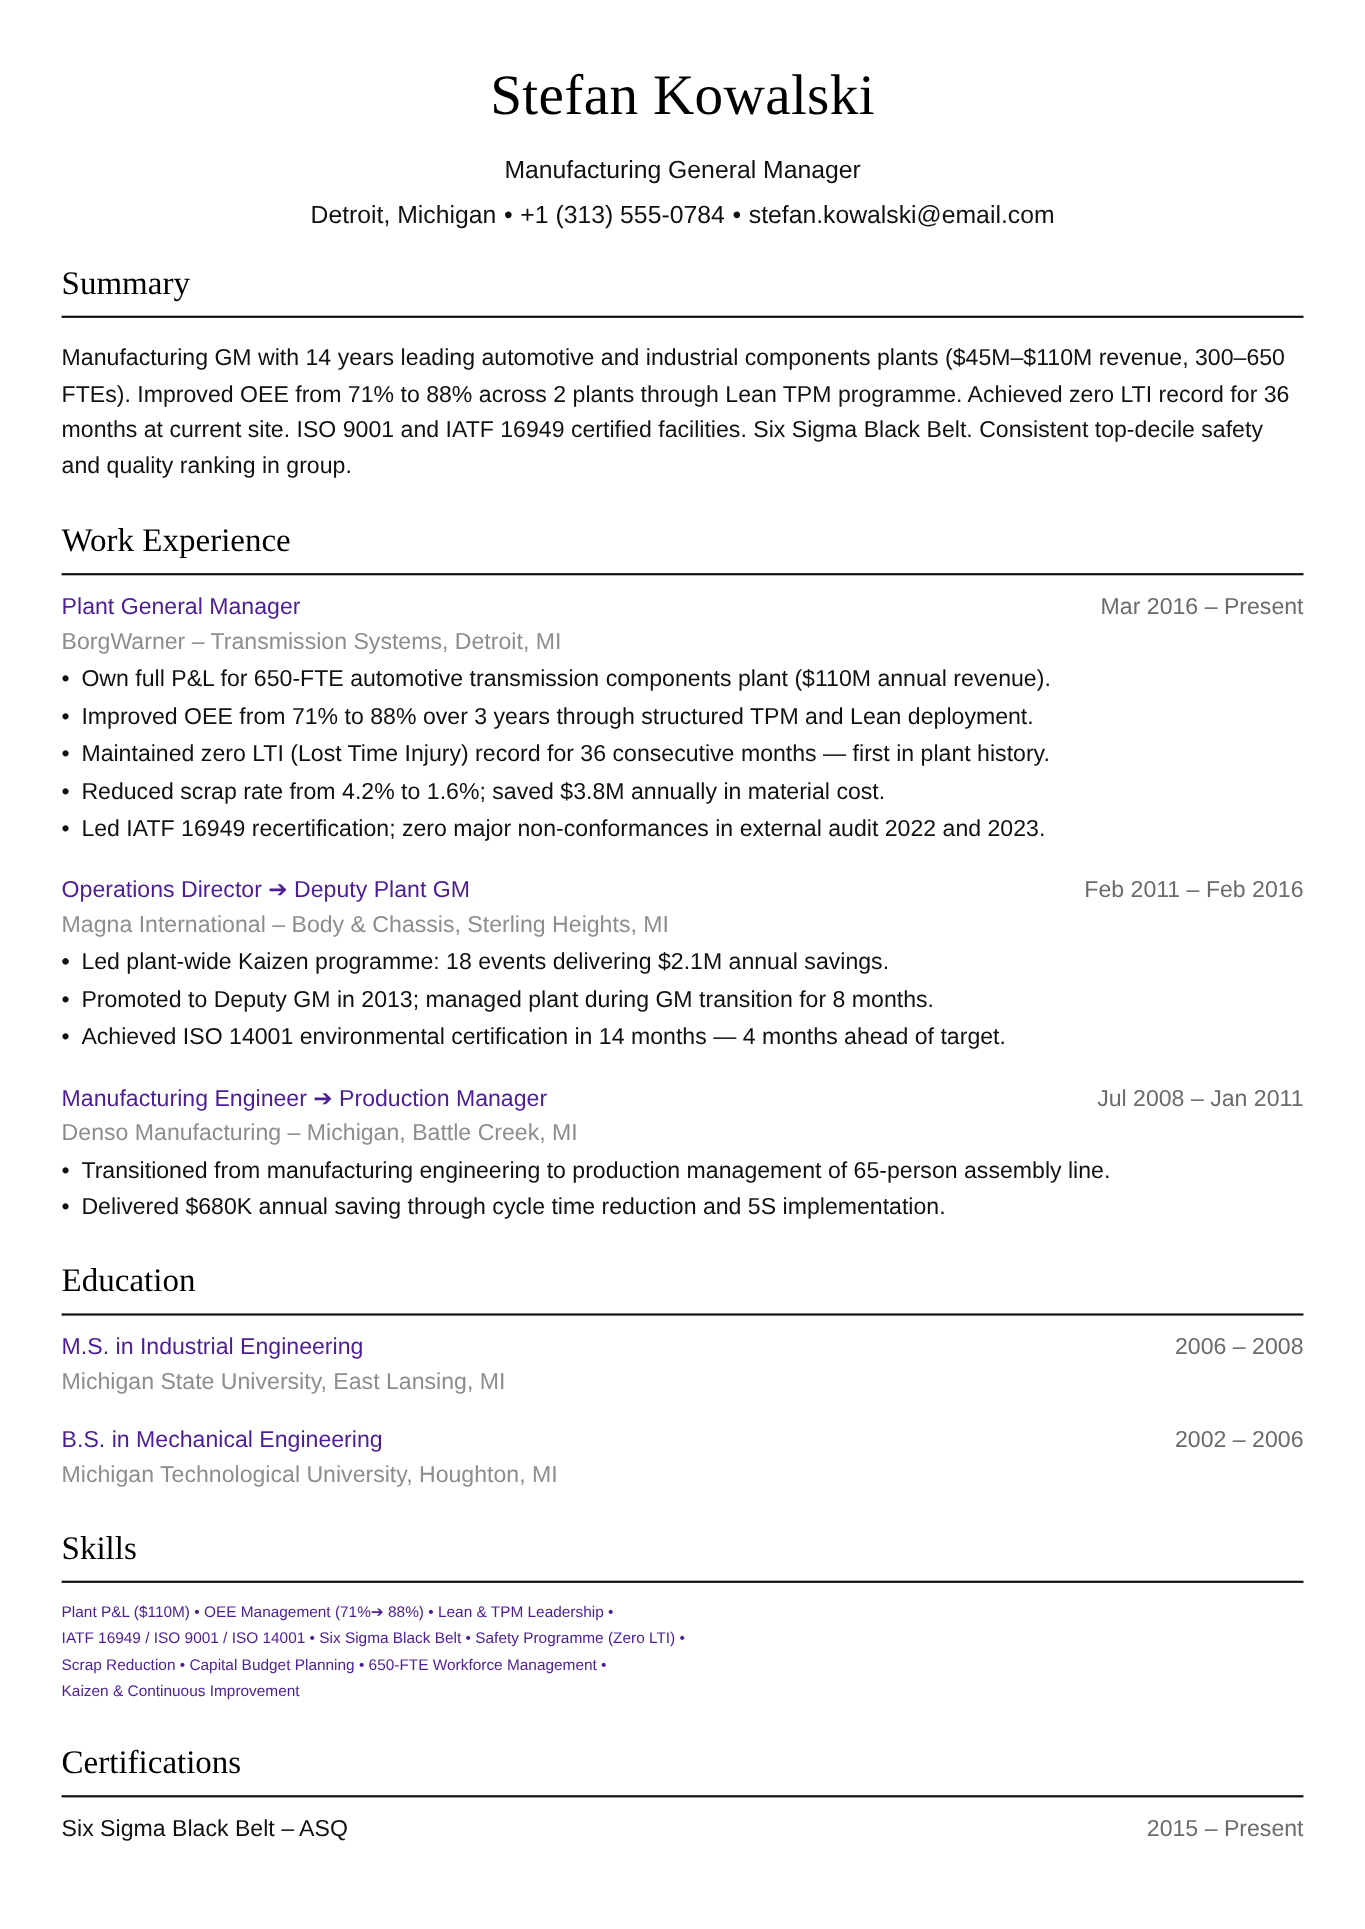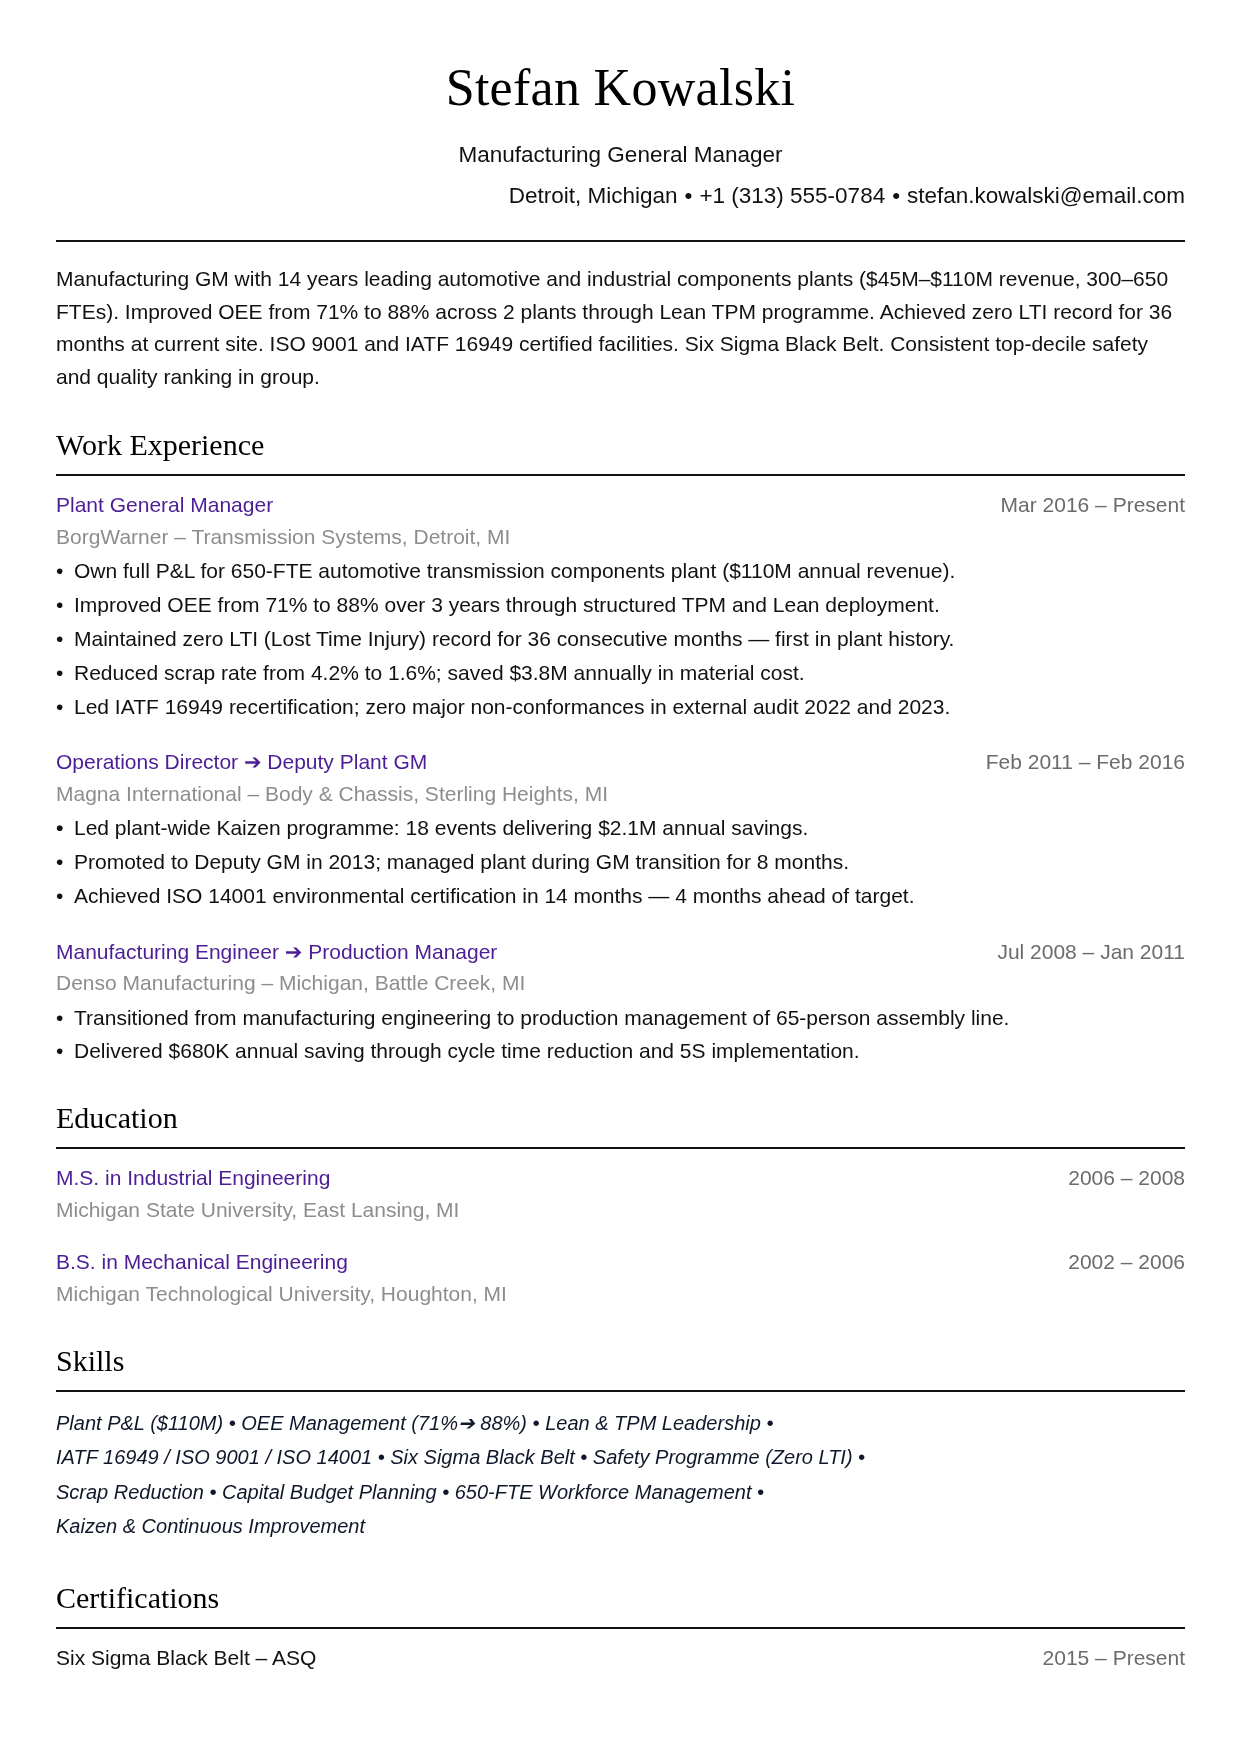--- a/index.html
+++ b/index.html
@@ -39,21 +39,20 @@
   .cand-title {
     font-size: 22.5px;
     line-height: 1.3;
     margin-bottom: 12px;
     color: #111;
   }
   .contact-line {
     font-size: 22.5px;
     line-height: 1.3;
     color: #111;
-    text-align: right;
   }
   .contact-sep {
     padding: 0 7px;
   }
 
   
   .section {
     margin-top: 30px;
   }
   .section-title {
@@ -123,25 +122,24 @@
   .bullets li .bullet-dot {
     position: absolute;
     left: 0;
     top: 0;
   }
 
   .edu-entry { margin-bottom: 22px; }
   .edu-entry:last-child { margin-bottom: 0; }
 
   .skills-text {
-    font-size: 20px;
+    font-size: 14px;
     line-height: 1.72;
-    color: #0f172a;
+    color: #4c1d95;
     max-width: 1000px;
-    font-style: italic;
   }
 
   .cert-entry {
     display: flex;
     justify-content: space-between;
     align-items: baseline;
   }
   .cert-name {
     font-size: 21px;
     line-height: 1.45;
@@ -164,20 +162,21 @@
 
   <div class="doc-header">
     <h1 class="cand-name">Stefan Kowalski</h1>
     <div class="cand-title">Manufacturing General Manager</div>
     <div class="contact-line">
       <span>Detroit, Michigan</span><span class="contact-sep">•</span><span>+1 (313) 555-0784</span><span class="contact-sep">•</span><span>stefan.kowalski@email.com</span>
     </div>
   </div>
 
   <div class="section section-summary">
+    <h2 class="section-title">Summary</h2>
     <hr class="section-rule">
     <p class="summary-text">Manufacturing GM with 14 years leading automotive and industrial components plants ($45M–$110M revenue, 300–650 FTEs). Improved OEE from 71% to 88% across 2 plants through Lean TPM programme. Achieved zero LTI record for 36 months at current site. ISO 9001 and IATF 16949 certified facilities. Six Sigma Black Belt. Consistent top-decile safety and quality ranking in group.</p>
   </div>
 
   <div class="section section-work">
     <h2 class="section-title">Work Experience</h2>
     <hr class="section-rule">
 
     <div class="entry">
       <div class="entry-head">

